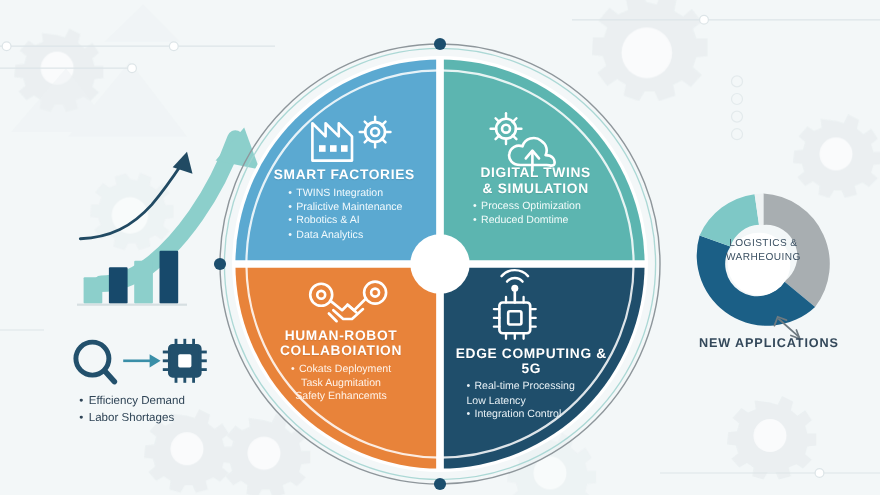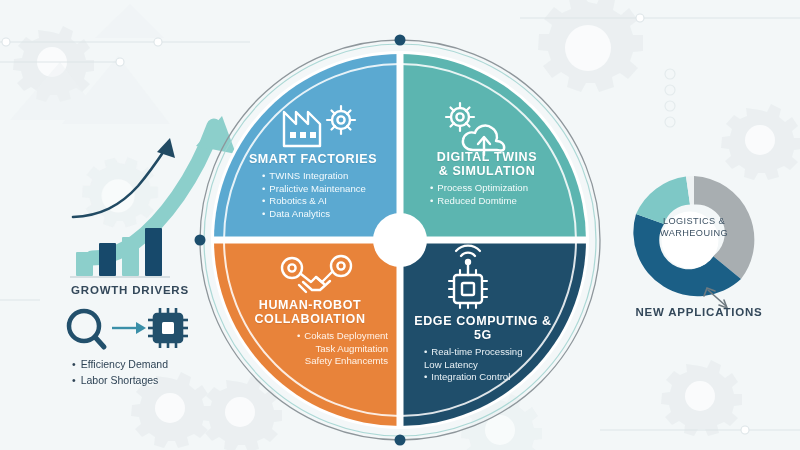--- a/index.html
+++ b/index.html
@@ -71,21 +71,21 @@
     color: #f2fbfa;
   }
 
   
   #q-human-robot {
     left: 232px; top: 298px; width: 156px;
   }
   #q-human-robot .quad-title { font-size: 12.5px; }
   #q-human-robot .quad-list {
     font-size: 9.6px;
-    text-align: right;
+    text-align: center;
     color: #fff3e9;
   }
 
   
   #q-edge-computing {
     left: 404px; top: 314px; width: 158px;
   }
   #q-edge-computing .quad-title { font-size: 12.5px; }
   #q-edge-computing .quad-list {
     font-size: 9.6px;
@@ -243,21 +243,20 @@
         <line x1="148" y1="320" x2="154" y2="320"></line>
         <line x1="148" y1="328" x2="154" y2="328"></line>
         <line x1="148" y1="336" x2="154" y2="336"></line>
         <line x1="182" y1="320" x2="188" y2="320"></line>
         <line x1="182" y1="328" x2="188" y2="328"></line>
         <line x1="182" y1="336" x2="188" y2="336"></line>
       </g>
     </g>
   </svg>
 
-  <div id="growth-drivers-label">GROWTH DRIVERS</div>
 
   <ul id="drivers-list">
     <li>Efficiency Demand</li>
     <li>Labor Shortages</li>
   </ul>
 
   <svg class="layer" width="800" height="450" viewBox="0 0 800 450">
 
     <circle cx="400" cy="240" r="200" fill="none" stroke="#8e969b" stroke-width="1.3"></circle>
     <circle cx="400" cy="240" r="196" fill="none" stroke="#9fd2cf" stroke-width="1.2" opacity="0.85"></circle>

